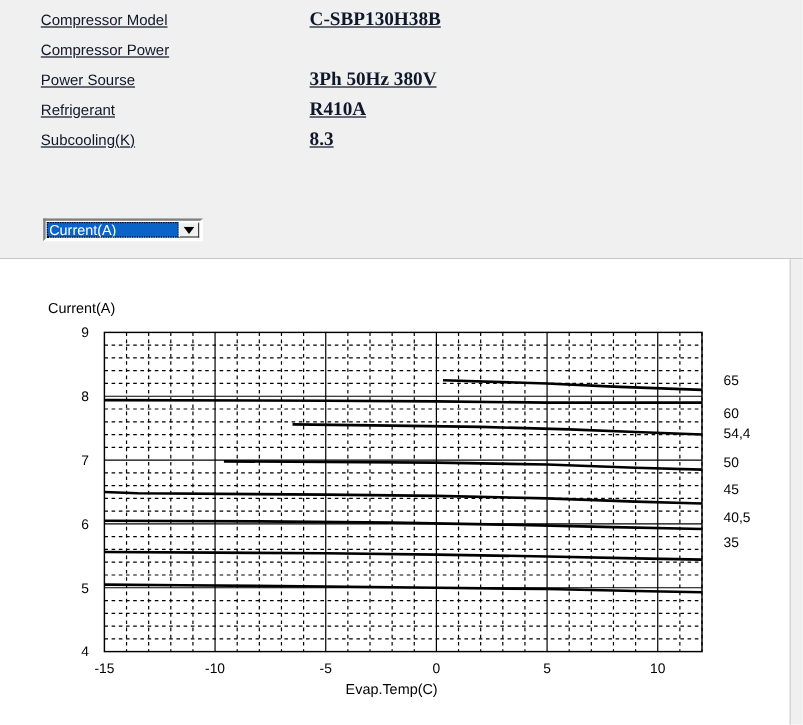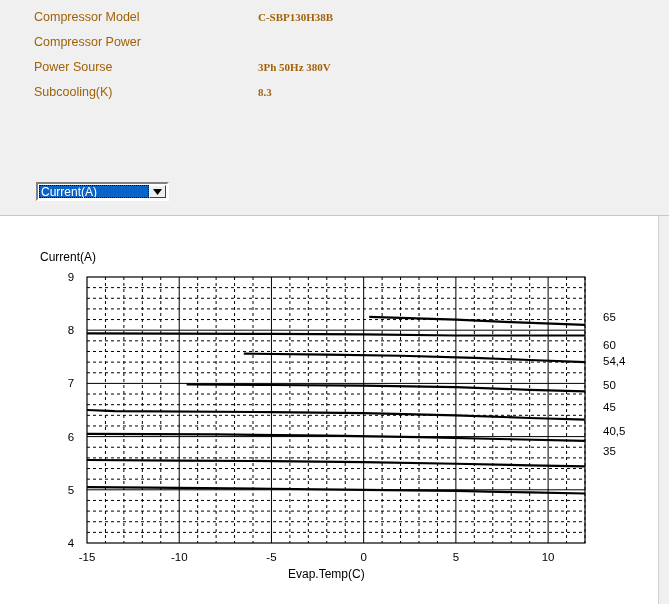--- a/index.html
+++ b/index.html
@@ -18,30 +18,31 @@
   }
   #spec-table{
     position:absolute;left:34px;top:4px;
     border-collapse:collapse;
   }
   #spec-table td{
     padding:0;
     height:25px;
     vertical-align:middle;
     white-space:nowrap;
-    color:#a16207;
+    color:#0f172a;
+    text-decoration:underline;
   }
   td.spec-label{
     font-size:12.5px;
     font-family:"Liberation Sans", sans-serif;
     font-weight:normal;
     width:224px;
   }
   td.spec-value{
-    font-size:11px;
+    font-size:16px;
     font-family:"Liberation Serif", serif;
     font-weight:bold;
   }
   
   #series-select{
     position:absolute;left:36px;top:182px;
     width:133px;height:19px;
     background:#ffffff;
     border:2px solid;
     border-color:#808080 #ffffff #ffffff #808080;
@@ -111,20 +112,24 @@
         <td class="spec-label">Compressor  Model</td>
         <td class="spec-value">C-SBP130H38B</td>
       </tr>
       <tr>
         <td class="spec-label">Compressor Power</td>
         <td class="spec-value"></td>
       </tr>
       <tr>
         <td class="spec-label">Power Sourse</td>
         <td class="spec-value">3Ph  50Hz  380V</td>
+      </tr>
+      <tr>
+        <td class="spec-label">Refrigerant</td>
+        <td class="spec-value">R410A</td>
       </tr>
       <tr>
         <td class="spec-label">Subcooling(K)</td>
         <td class="spec-value">8.3</td>
       </tr>
     </tbody>
   </table>
 
   <div id="series-select">
     <div id="series-select-value">Current(A)</div>

